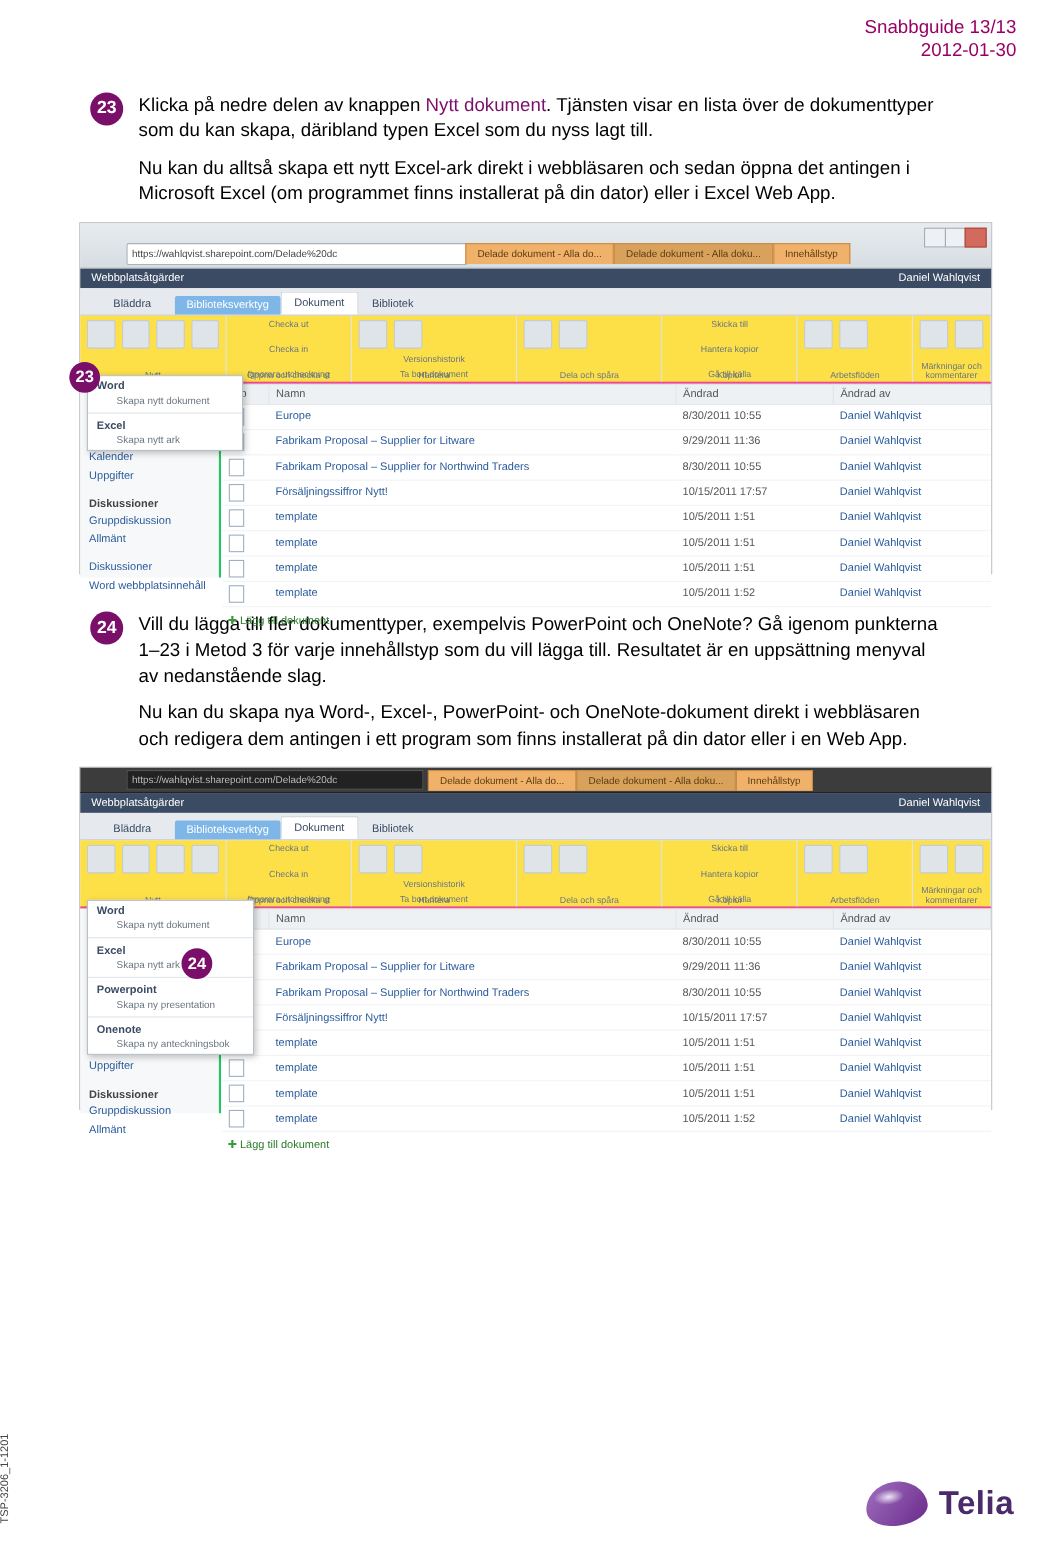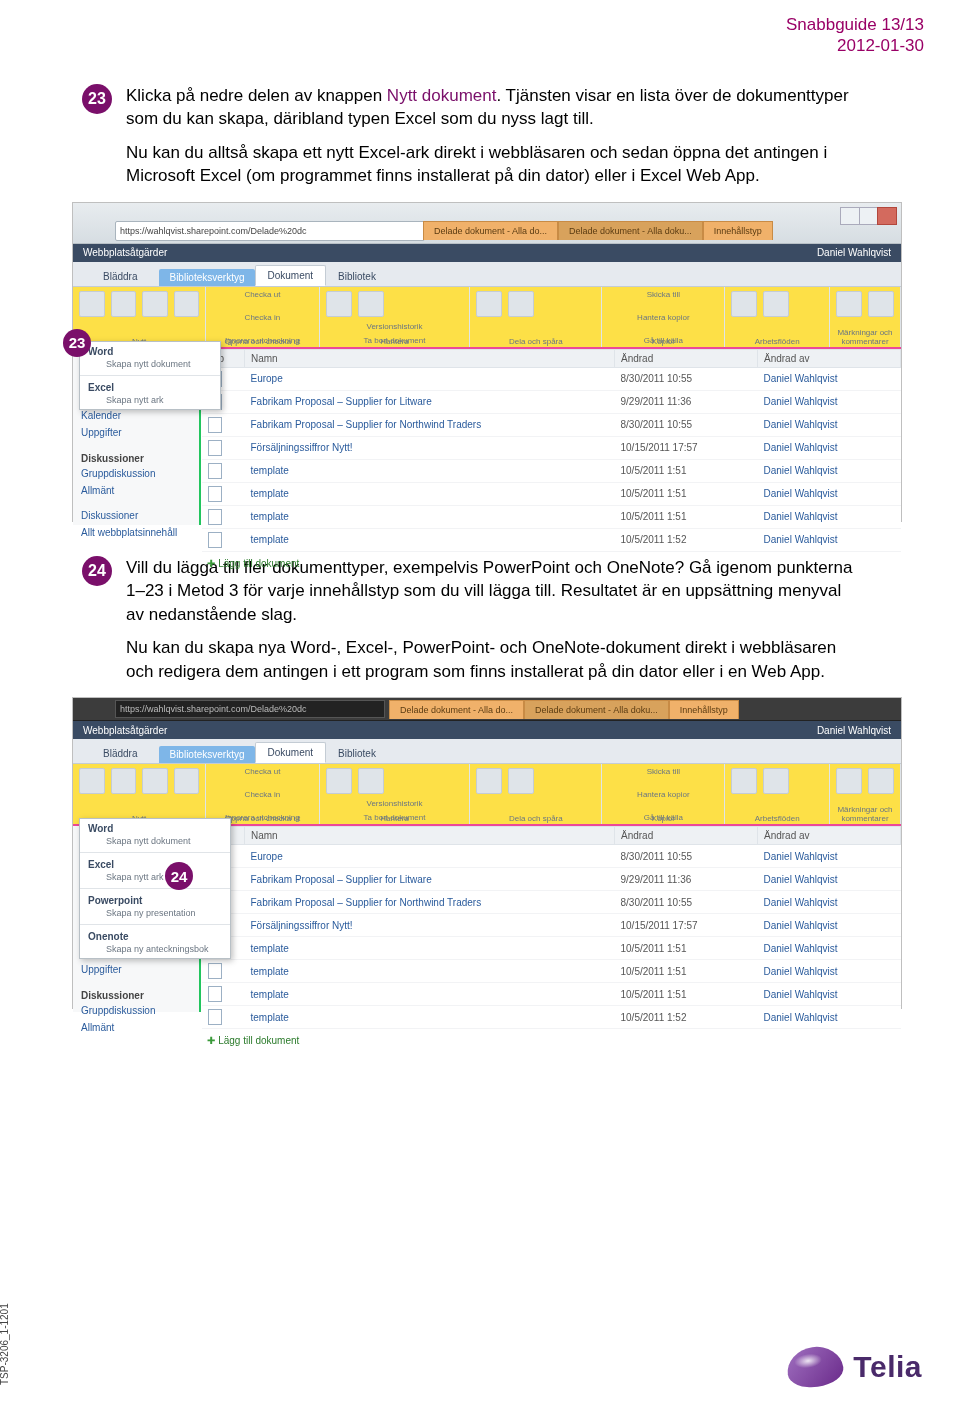--- a/index.html
+++ b/index.html
@@ -158,21 +158,21 @@
       <div class="sep"></div>
       <div class="shead">Listor</div>
       <div class="sitem">Kalender</div>
       <div class="sitem">Uppgifter</div>
       <div class="sep"></div>
       <div class="shead">Diskussioner</div>
       <div class="sitem">Gruppdiskussion</div>
       <div class="sitem">Allmänt</div>
       <div class="sep"></div>
       <div class="sitem">Diskussioner</div>
-      <div class="sitem">Allt webbplatsinnehåll</div>
+      <div class="sitem">Word webbplatsinnehåll</div>
     </div>
 
     <div class="dropdown" style="left:6px;top:-8px;width:140px;">
       <div class="dd-head">Word</div>
       <div class="dd-sub">Skapa nytt dokument</div>
       <div class="dd-sep"></div>
       <div class="dd-head">Excel</div>
       <div class="dd-sub">Skapa nytt ark</div>
     </div>
     <div class="main">

